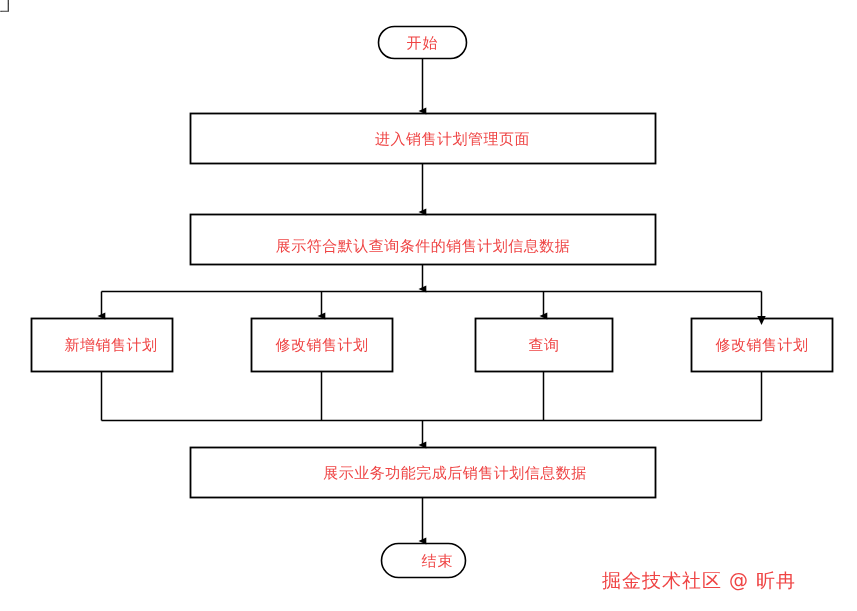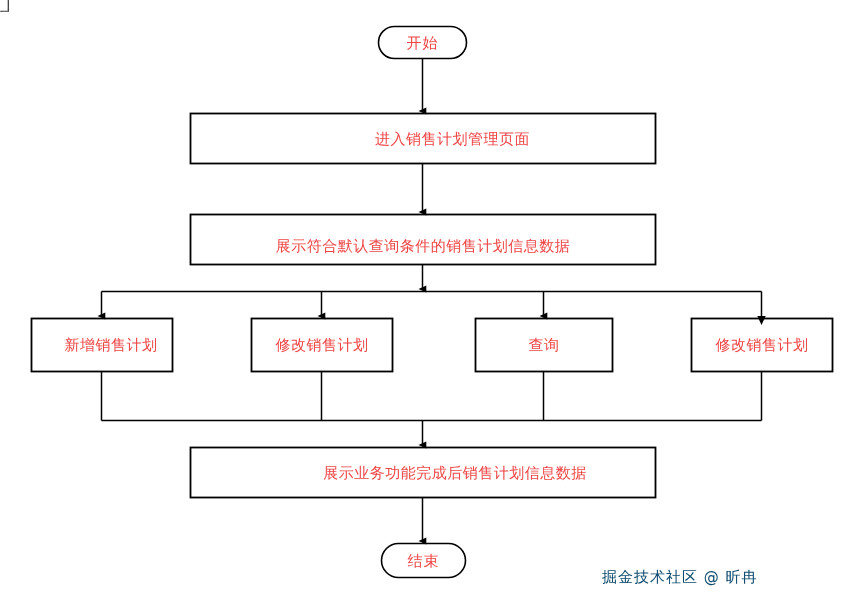--- a/index.html
+++ b/index.html
@@ -36,22 +36,22 @@
     letter-spacing: 0.5px;
     white-space: nowrap;
     pointer-events: none;
   }
   .terminal-label {
     font-size: 15px;
     letter-spacing: 1px;
   }
   .watermark {
     position: absolute;
-    color: #0c4a6e;
-    font-size: 15px;
+    color: #ef4444;
+    font-size: 19px;
     letter-spacing: 1px;
     white-space: nowrap;
     font-family: "DejaVu Sans", "Liberation Sans", sans-serif;
   }
   .corner-artifact {
     position: absolute;
     left: 0px;
     top: 0px;
     width: 9px;
     height: 13px;
@@ -128,17 +128,17 @@
   <div class="node-label" style="left:40px; top:318px; width:142px; height:54px;">新增销售计划</div>
 
   <div class="node-label" style="left:251px; top:318px; width:142px; height:54px;">修改销售计划</div>
 
   <div class="node-label" style="left:475px; top:318px; width:138px; height:54px;">查询</div>
 
   <div class="node-label" style="left:691px; top:318px; width:142px; height:54px;">修改销售计划</div>
 
   <div class="node-label" style="left:190px; top:447px; width:466px; height:51px;padding-left:32px;">展示业务功能完成后销售计划信息数据</div>
 
-  <div class="node-label terminal-label" style="left:381px; top:543px; width:85px; height:35px;">结束</div>
+  <div class="node-label terminal-label" style="left:395px; top:543px; width:85px; height:35px;">结束</div>
 
   <div class="watermark" style="left:602px; top:568px;">掘金技术社区 @ 昕冉</div>
 
 </div>
 
 </body></html>

